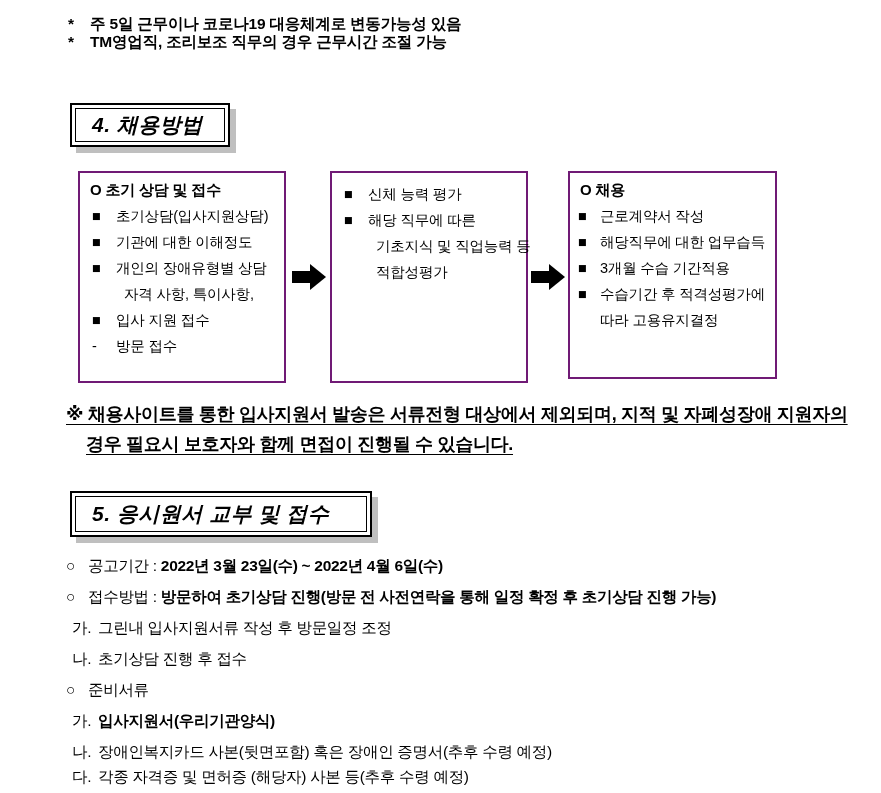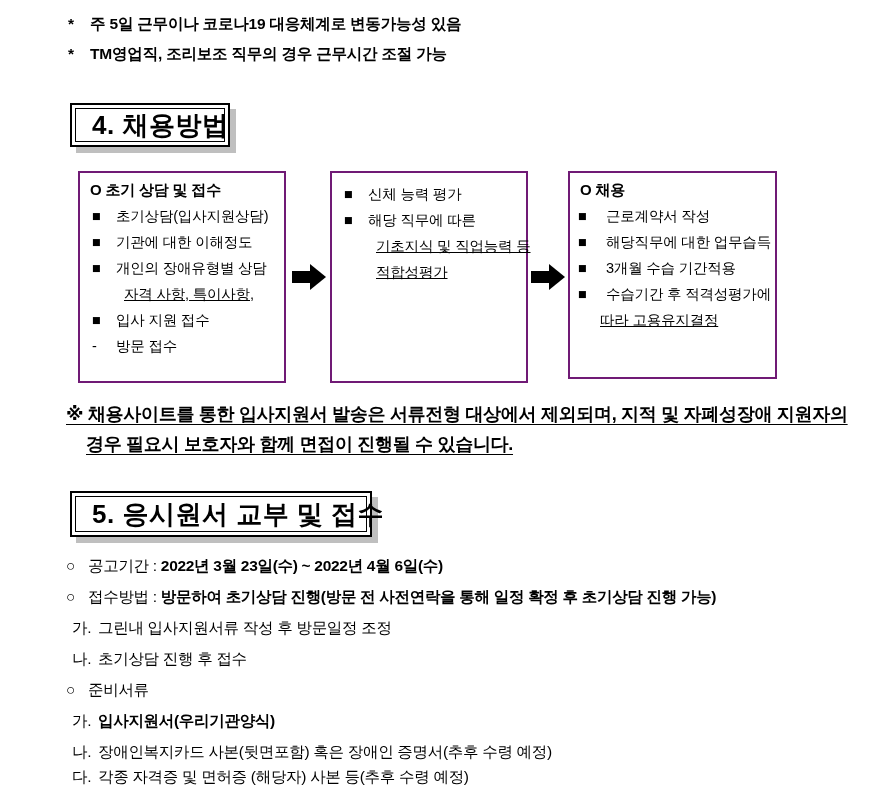--- a/index.html
+++ b/index.html
@@ -52,24 +52,25 @@
   .section-head .plaque-inner {
     box-sizing: border-box;
     width: 100%;
     height: 100%;
     border: 1px solid #000000;
     display: flex;
     align-items: center;
     padding-left: 16px;
   }
   .section-head .title-text {
-    font-size: 26px;
+    font-size: 21px;
     font-weight: bold;
     letter-spacing: 0.5px;
     white-space: nowrap;
+    font-style: italic;
   }
 
   
   .flow-box {
     position: absolute;
     box-sizing: border-box;
     border: 2px solid #701a75;
     background: #ffffff;
     padding: 8px 0 0 0;
   }
@@ -99,25 +100,25 @@
   }
   .flow-item .txt {
     display: inline-block;
   }
   
   .gap-wide .flow-item .marker { width: 22px; padding-left: 12px; }
   .gap-wide .flow-item.cont .marker { width: 22px; padding-left: 12px; }
   .gap-wide .flow-item .txt { margin-left: 2px; }
   
   .gap-tight .flow-item .marker { width: 14px; padding-left: 8px; }
-  .gap-tight .flow-item .txt { margin-left: 14px; }
+  .gap-tight .flow-item .txt { margin-left: 8px; }
   .gap-tight .flow-item.cont .marker { width: 14px; padding-left: 8px; }
   .gap-tight .flow-item.cont .txt { margin-left: 8px; }
 
-  .flow-item.cont .txt { margin-left: 10px; text-decoration: underline; }
+  .flow-item.cont .txt { margin-left: 10px; }
 
   
   .arrow {
     position: absolute;
     width: 34px;
     height: 26px;
   }
   .arrow .shaft {
     position: absolute;
     left: 0;
@@ -162,21 +163,21 @@
   .list-line.bold-body .body { font-weight: bold; text-align: right; }
 </style>
 </head>
 <body>
 
 <div class="note-line" style="left:68px; top:14px;">
   <span>*</span>
   <span style="display:inline-block;width:8px"></span>
   <span>주 5일 근무이나 코로나19 대응체계로 변동가능성 있음</span>
 </div>
-<div class="note-line" style="left:68px; top:44px;">
+<div class="note-line" style="left:68px; top:32px;">
   <span>*</span>
   <span style="display:inline-block;width:8px"></span>
   <span>TM영업직, 조리보조 직무의 경우 근무시간 조절 가능</span>
 </div>
 
 <div class="section-head" style="left:70px; top:103px; width:160px; height:44px;">
   <div class="shadow"></div>
   <div class="plaque">
     <div class="plaque-inner">
       <span class="title-text">4. 채용방법</span>

